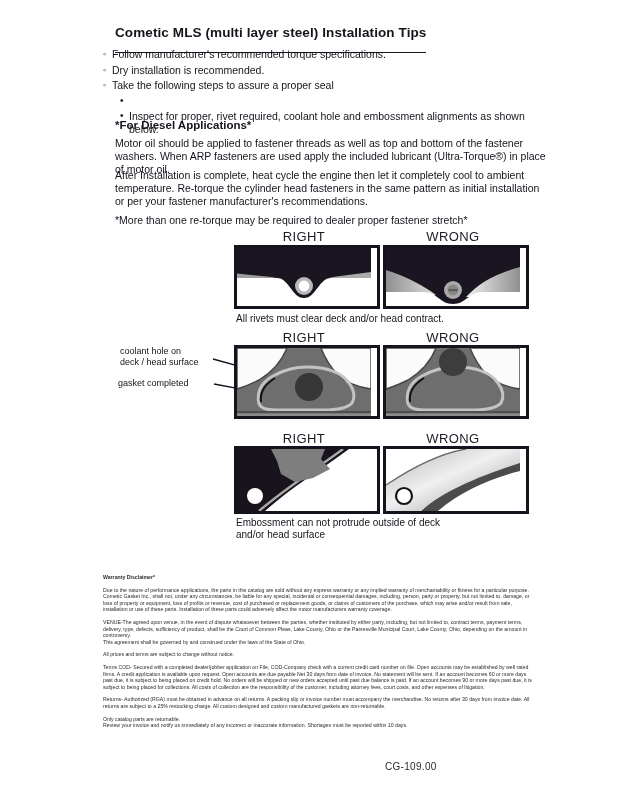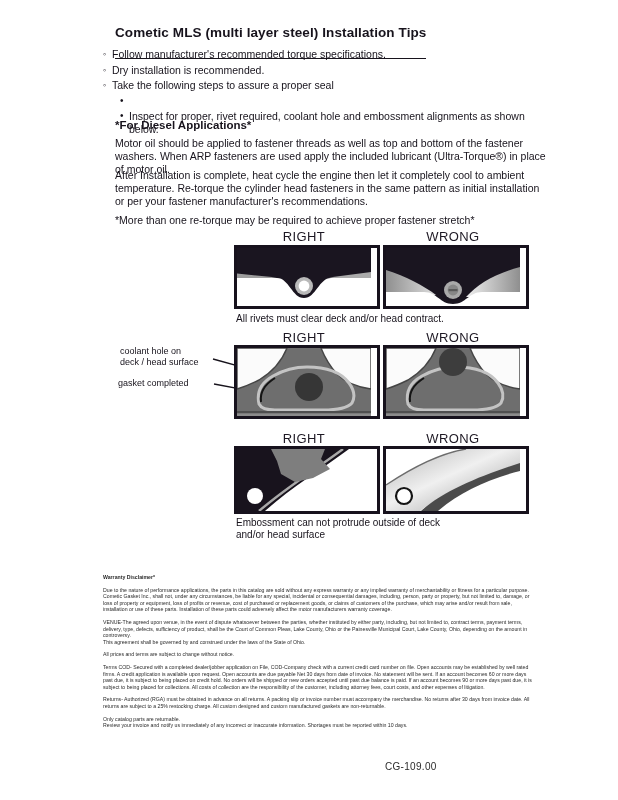--- a/index.html
+++ b/index.html
@@ -4,21 +4,21 @@
 <style>
   html,body { margin:0; padding:0; background:#e8e8e8; }
   .page {
     position:relative; width:618px; height:800px; background:#ffffff;
     font-family:"Liberation Sans", sans-serif; color:#17131c; overflow:hidden;
     margin:0 auto;
   }
   .abs { position:absolute; }
   .title {
     left:115px; top:25px; font-size:13.5px; font-weight:bold;
-    border-bottom:1.6px solid #17131c; padding-bottom:18px; letter-spacing:.1px;
+    border-bottom:1.6px solid #17131c; padding-bottom:12px; letter-spacing:.1px;
   }
   .bullets { left:103px; top:48px; width:440px; font-size:10.5px; }
   .bullet-line { display:flex; align-items:flex-start; margin-bottom:3.2px; }
   .marker { width:9px; flex:0 0 9px; font-size:9px; line-height:12px; }
   .sub { margin-left:17px; }
   .sub .marker { font-size:10px; }
   .bullet-text { line-height:12.5px; }
   .h2 { font-size:11.5px; font-weight:bold; }
   .body-par { font-size:10.5px; line-height:13.2px; width:432px; }
   .dg-label { width:146px; text-align:center; font-size:13px; letter-spacing:.4px; color:#1d1823; }
@@ -57,21 +57,21 @@
     </div>
     <div class="bullet-line sub">
       <span class="marker">•</span>
       <span class="bullet-text">Inspect for proper, rivet required, coolant hole and embossment alignments as shown below.</span>
     </div>
   </div>
 
   <div class="abs h2" style="left:115px; top:119px;">*For Diesel Applications*</div>
   <div class="abs body-par" style="left:115px; top:169px;">After Installation is complete, heat cycle the engine then let it completely cool to ambient temperature. Re-torque the cylinder head fasteners in the same pattern as initial installation or per your fastener manufacturer's recommendations.</div>
   <div class="abs body-par" style="left:115px; top:137px;">Motor oil should be applied to fastener threads as well as top and bottom of the fastener washers. When ARP fasteners are used apply the included lubricant (Ultra-Torque®) in place of motor oil.</div>
-  <div class="abs body-par" style="left:115px; top:214px;">*More than one re-torque may be required to achieve proper fastener stretch*</div>
+  <div class="abs body-par" style="left:115px; top:214px;">*More than one re-torque may be required to dealer proper fastener stretch*</div>
 
   <div class="abs dg-label" style="left:231px; top:229px;">RIGHT</div>
   <div class="abs dg-label" style="left:380px; top:229px;">WRONG</div>
 
   <div class="abs dg-box" style="left:234px; top:245px;">
     <svg width="134" height="58" viewBox="0 0 134 58">
       <rect x="0" y="0" width="134" height="58" fill="#1a1520"></rect>
       <polygon points="0,25.5 40,29.5 0,33" fill="#9d9d9d"></polygon>
       <polygon points="134,24 92,29.5 134,33.5" fill="#ababab"></polygon>
       <path d="M0,30 L40,30 C52,30 55,50 67,50 C79,50 82,30 94,30 L134,30 L134,58 L0,58 Z" fill="#ffffff"></path>

